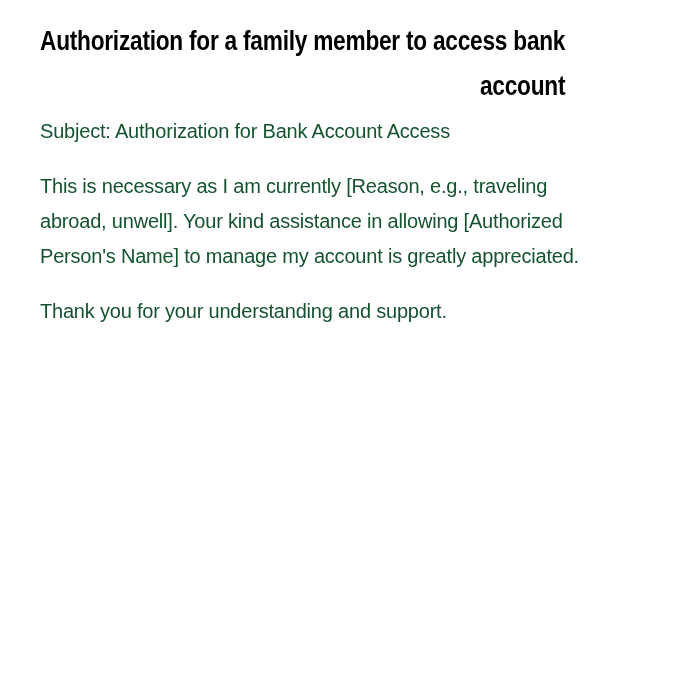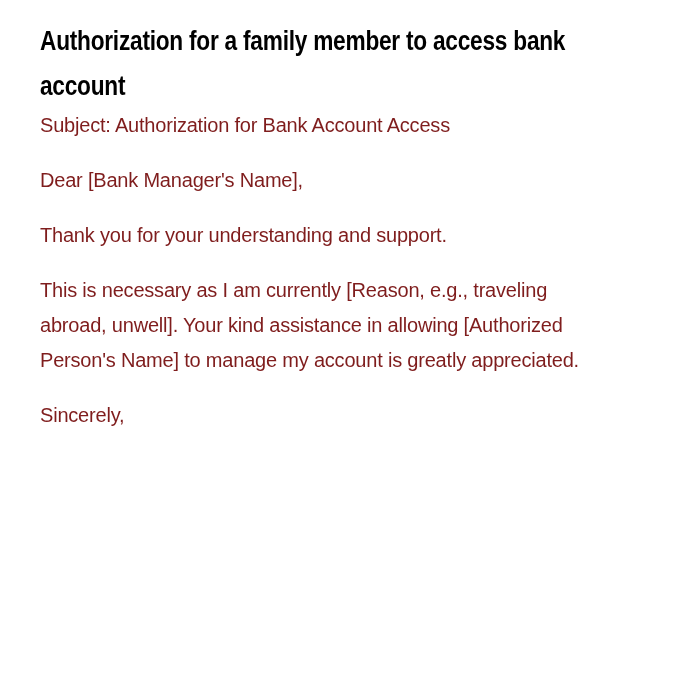--- a/index.html
+++ b/index.html
@@ -10,58 +10,57 @@
   .page {
     width: 700px;
     height: 700px;
     box-sizing: border-box;
     padding: 14px 40px 0 40px;
     background: #ffffff;
     overflow: hidden;
     font-family: "Liberation Sans", sans-serif;
   }
   h1.doc-title {
-    margin: 4px 0 0 0;
+    margin: 4px 0 6px 0;
     font-size: 28px;
     line-height: 45px;
     font-weight: 700;
     color: #000000;
+    text-align: right;
   }
   h1.doc-title .condense {
     display: inline-block;
     white-space: pre;          
     letter-spacing: -0.3px;
     transform: scaleX(0.81);   
     transform-origin: 0 0;
   }
   p.doc-par {
     margin: 0 0 20px 0;
     font-size: 20px;
     line-height: 35px;
     font-weight: 400;
-    color: #7f1d1d;
+    color: #14532d;
     white-space: pre;          
     letter-spacing: -0.2px;
   }
 </style>
 </head>
 <body>
 
 <div class="page">
 
   <h1 class="doc-title"><span class="condense">Authorization for a family member to access bank
 account</span></h1>
 
   <p class="doc-par">Subject: Authorization for Bank Account Access</p>
 
-  <p class="doc-par">Dear [Bank Manager's Name],</p>
 
-
-  <p class="doc-par">Thank you for your understanding and support.</p>
 
   <p class="doc-par">This is necessary as I am currently [Reason, e.g., traveling
 abroad, unwell]. Your kind assistance in allowing [Authorized
 Person's Name] to manage my account is greatly appreciated.</p>
 
-  <p class="doc-par">Sincerely,</p>
+  <p class="doc-par">Thank you for your understanding and support.</p>
+
 
 
 </div>
 
 </body></html>

